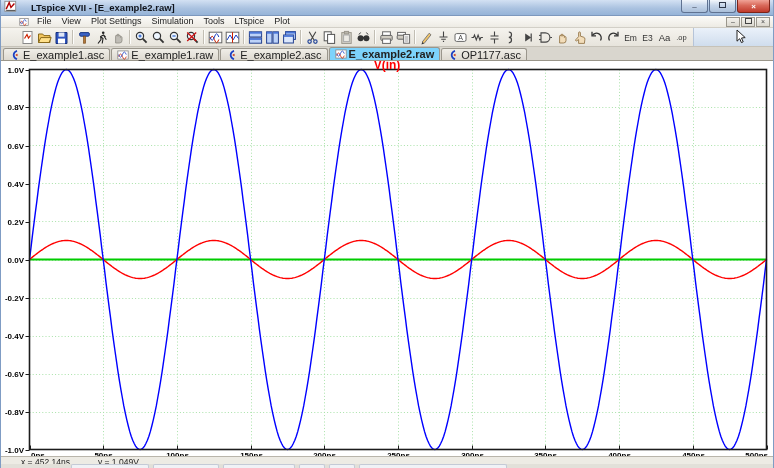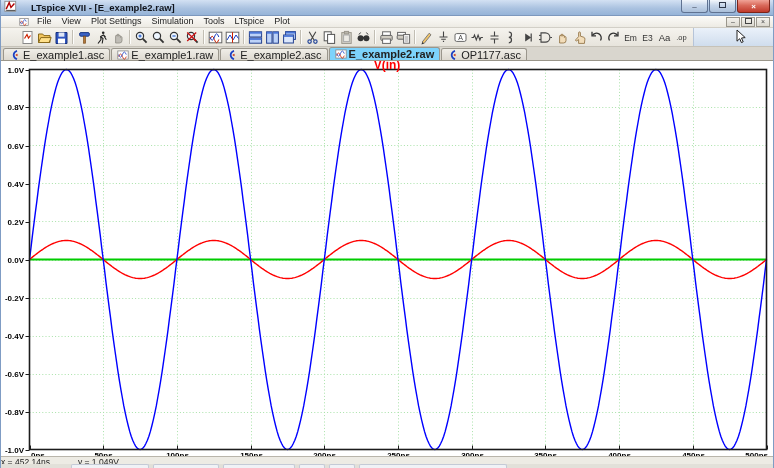--- a/index.html
+++ b/index.html
@@ -36,21 +36,21 @@
   .tab.active{background:#7dd3fc;font-weight:bold;height:13px;}
   .tab svg{flex:0 0 auto;}
   
   .pane{position:relative;flex:1 1 auto;background:#ffffff;overflow:hidden;}
   .legend{position:absolute;top:0;left:0;right:0;height:9px;display:flex;z-index:2;pointer-events:none;}
   .trace-label{flex:1;text-align:center;font-size:12px;font-weight:bold;line-height:9px;pointer-events:auto;}
   #plot{position:absolute;left:0;top:0;width:774px;height:399px;display:block;}
   svg text{font-family:"Liberation Sans",sans-serif;}
   
   .statusbar{position:relative;height:12px;flex:0 0 12px;background:#edebe4;border-top:1px solid #b9b5ab;
-    font-size:8.5px;color:#222;display:flex;gap:28px;padding:1px 0 0 0;box-sizing:border-box;}
+    font-size:8.5px;color:#222;display:flex;gap:28px;padding:1px 0 0 20px;box-sizing:border-box;}
   .statusbar span{line-height:9px;white-space:nowrap;}
   .sliver{position:absolute;left:0;right:0;bottom:0;height:4px;background:#e2e0d9;display:flex;gap:4px;padding-left:70px;overflow:hidden;}
   .sliver div{height:4px;background:#f0f2f6;border:1px solid #c4cad6;border-bottom:none;border-radius:2px 2px 0 0;box-sizing:border-box;}
 </style>
 </head>
 <body>
 
 <div class="app">
 
   <div class="titlebar">

